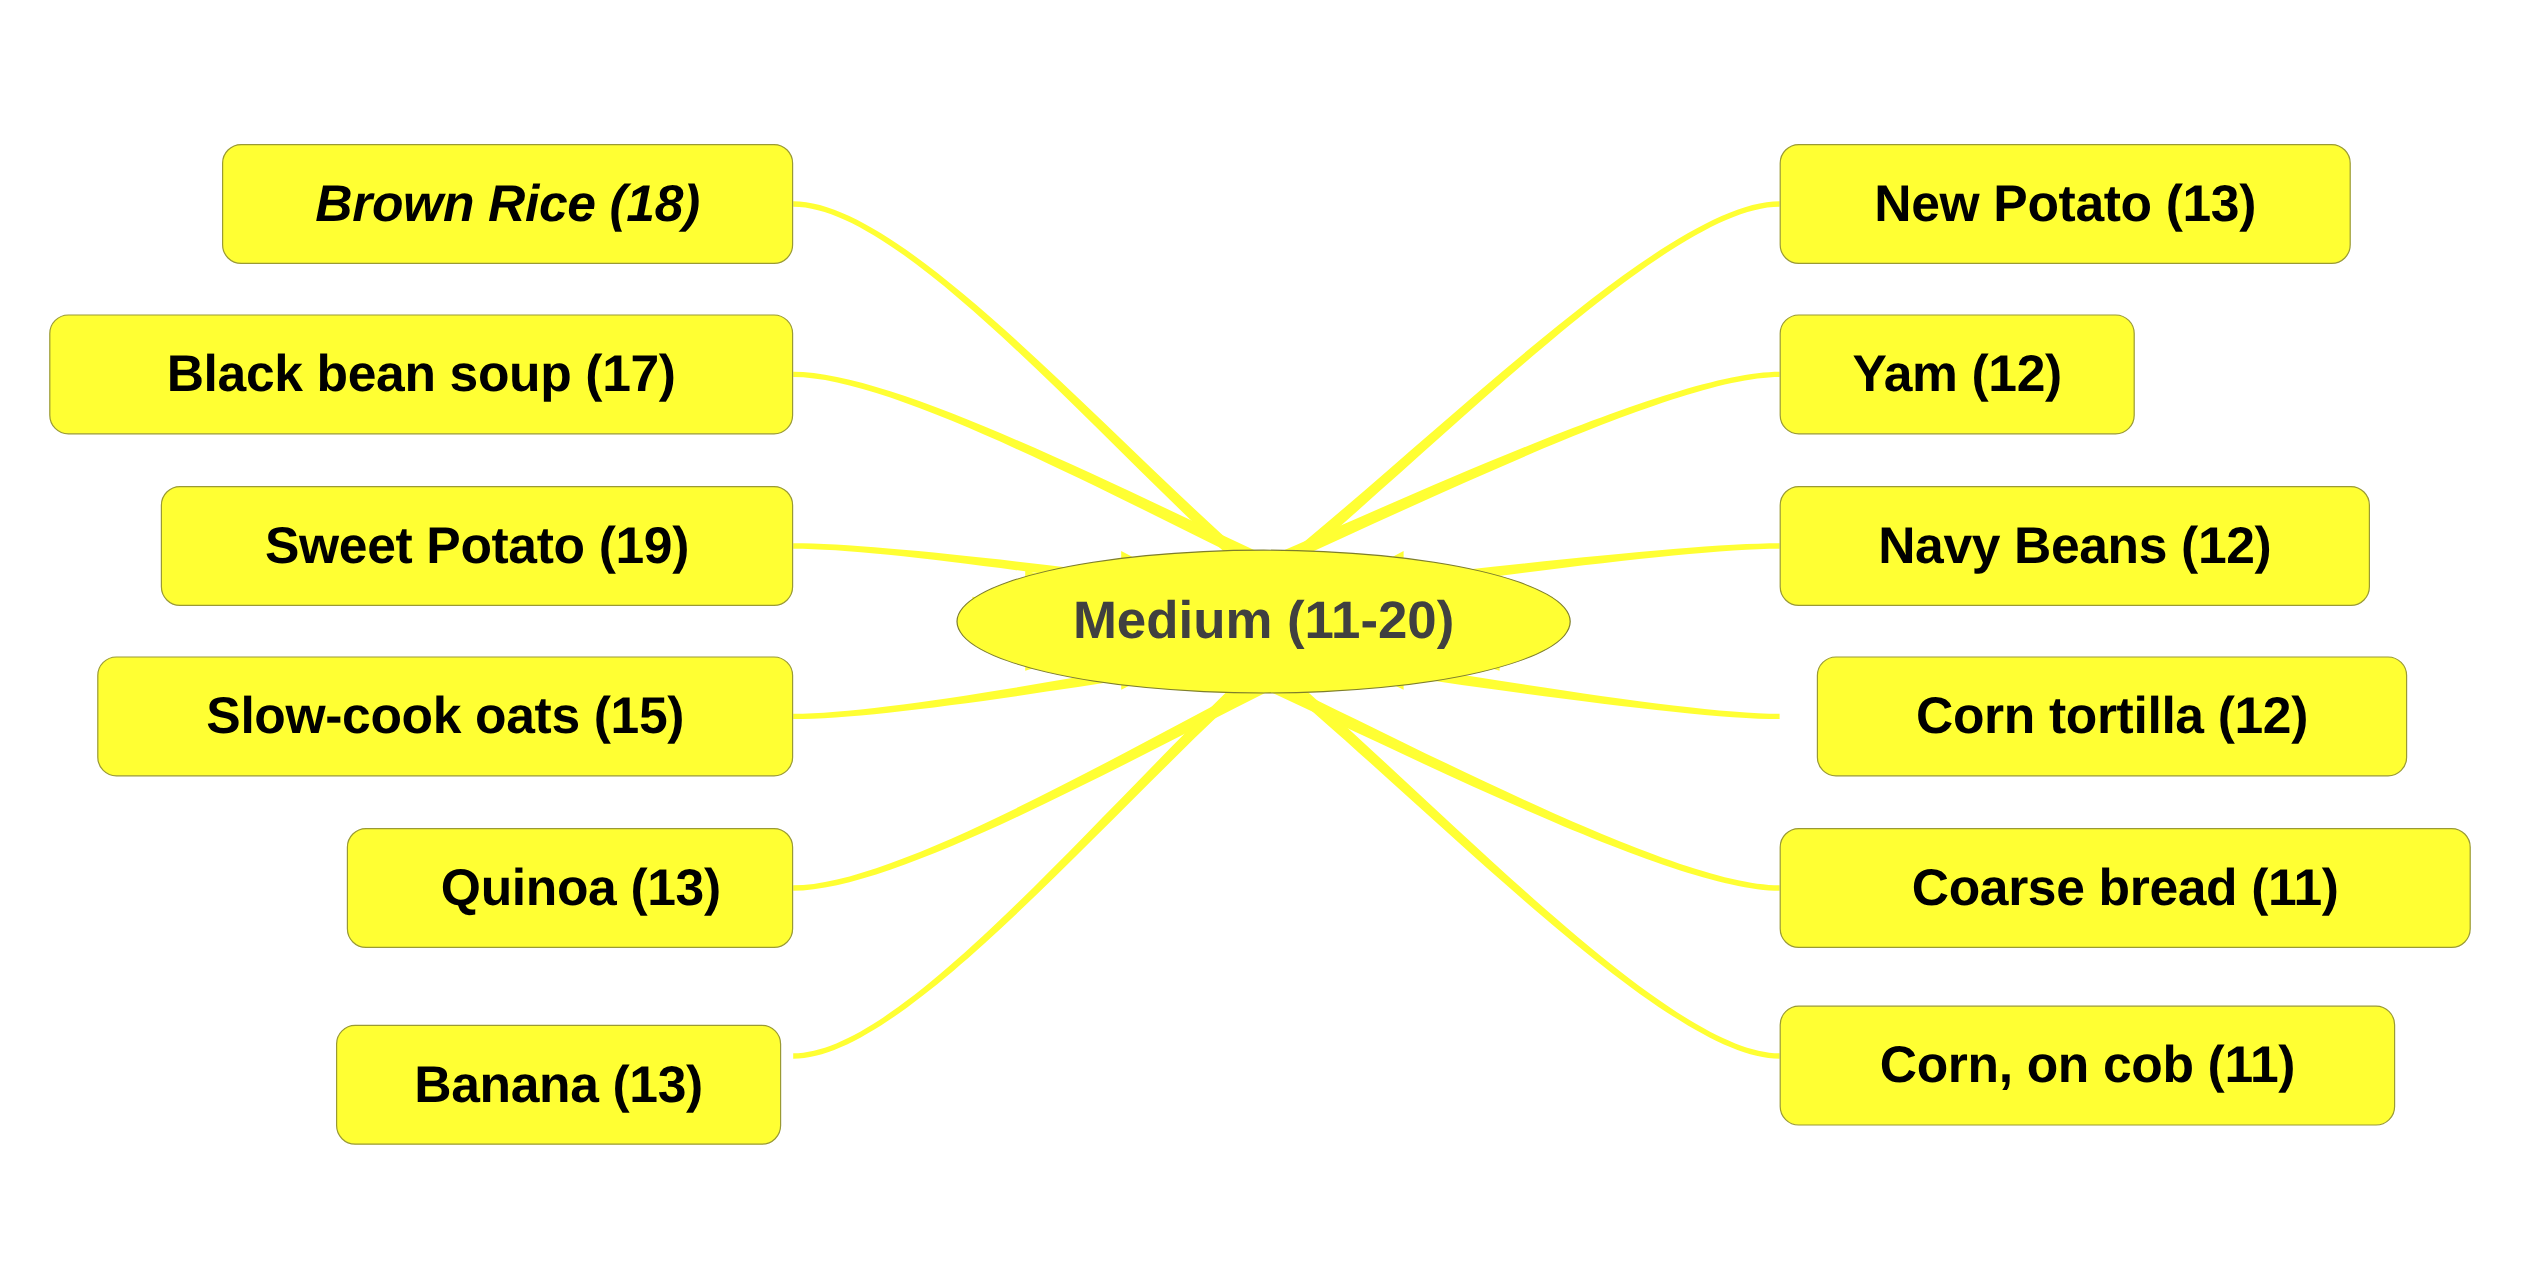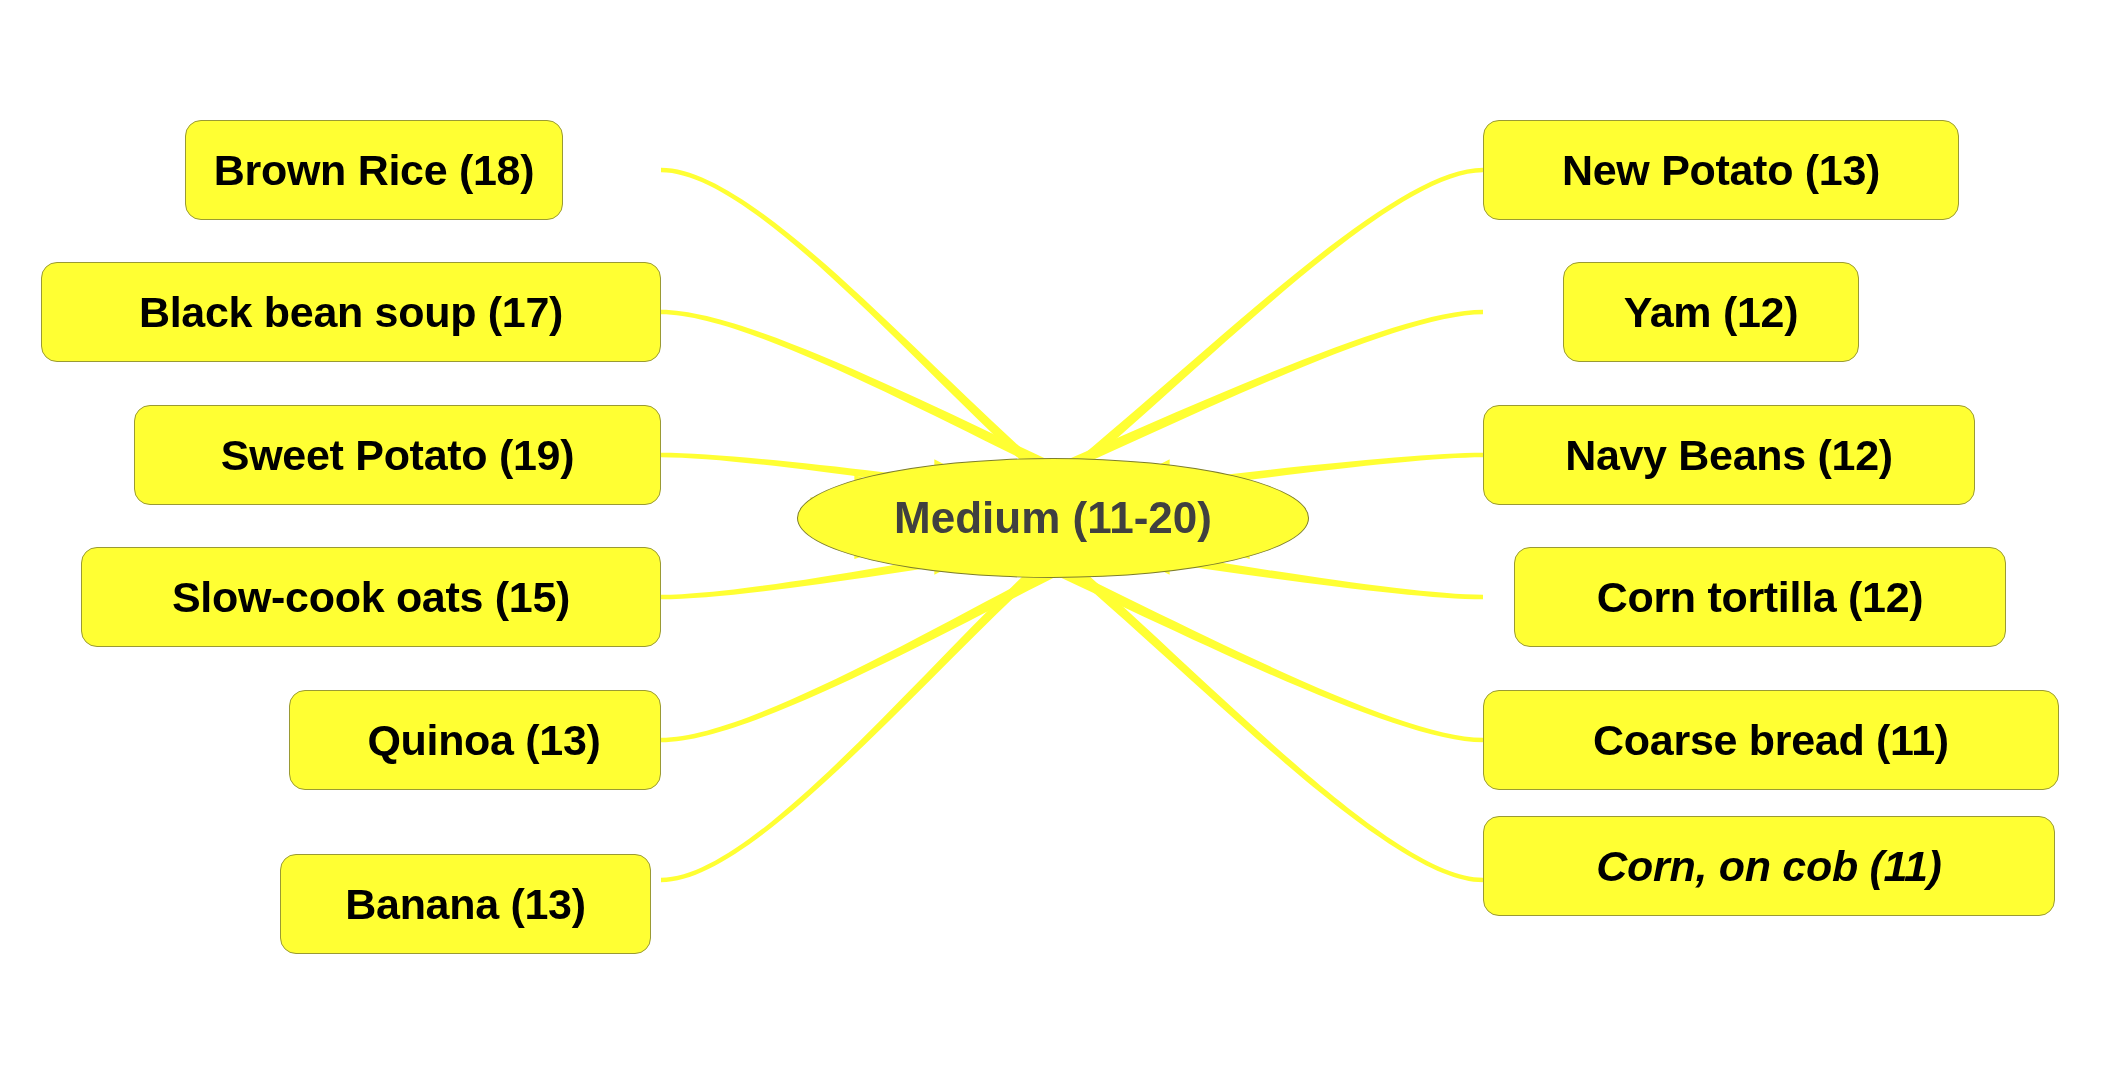--- a/index.html
+++ b/index.html
@@ -56,21 +56,21 @@
       <path d="M 1483 594.75 C 1363 594.75, 960.3448888929327 513.887903876244, 810.3448888929327 497.29012667834627 L 810.3448888929327 512.2901266783463 C 960.3448888929327 528.887903876244, 1363 599.25, 1483 599.25 Z" fill="#ffff33" stroke="none"></path>
       <path d="M 1483 737.75 C 1363 737.75, 1004.3426726466611 521.4265989583499, 854.3426726466611 475.0934133638414 L 854.3426726466611 490.0934133638414 C 1004.3426726466611 536.4265989583499, 1363 742.25, 1483 742.25 Z" fill="#ffff33" stroke="none"></path>
       <path d="M 1483 877.75 C 1363 877.75, 1084.3276296341437 533.562065666353, 934.3276296341436 459.1610556906743 L 934.3276296341436 474.1610556906743 C 1084.3276296341437 548.562065666353, 1363 882.25, 1483 882.25 Z" fill="#ffff33" stroke="none"></path>
     </svg>
 
   <div class="hub" id="hub-node" style="left: 797px; top: 458px; width: 510px; height: 118px;">
     <span>Medium (11-20)</span>
   </div>
 
   <div id="left-col">
-      <div class="node leaf" style="width: 378px; top: 120px; left: 185px;">
+      <div class="node leaf" style="width: 476px; top: 120px; left: 185px; font-style: italic;">
         <span>Brown Rice (18)</span>
       </div>
       <div class="node leaf" style="width: 620px; top: 262px; left: 41px;">
         <span>Black bean soup (17)</span>
       </div>
       <div class="node leaf" style="width: 527px; top: 405px; left: 134px;">
         <span>Sweet Potato (19)</span>
       </div>
       <div class="node leaf" style="width: 580px; top: 547px; left: 81px;">
         <span>Slow-cook oats (15)</span>
@@ -79,30 +79,30 @@
         <span>Quinoa (13)</span>
       </div>
       <div class="node leaf" style="width: 371px; top: 854px; left: 280px;">
         <span>Banana (13)</span>
       </div>
     </div>
   <div id="right-col">
       <div class="node leaf" style="width: 476px; top: 120px; left: 1483px;">
         <span>New Potato (13)</span>
       </div>
-      <div class="node leaf" style="width: 296px; top: 262px; left: 1563px;">
+      <div class="node leaf" style="width: 296px; top: 262px; left: 1483px;">
         <span>Yam (12)</span>
       </div>
       <div class="node leaf" style="width: 492px; top: 405px; left: 1483px;">
         <span>Navy Beans (12)</span>
       </div>
       <div class="node leaf" style="width: 492px; top: 547px; left: 1483px; margin-left: 31px;">
         <span>Corn tortilla (12)</span>
       </div>
       <div class="node leaf" style="width: 576px; top: 690px; left: 1483px;">
         <span>Coarse bread (11)</span>
       </div>
-      <div class="node leaf" style="width: 572px; top: 816px; left: 1483px; font-style: italic;">
+      <div class="node leaf" style="width: 513px; top: 838px; left: 1483px;">
         <span>Corn, on cob (11)</span>
       </div>
     </div>
 
 </div>
 
 </body></html>

